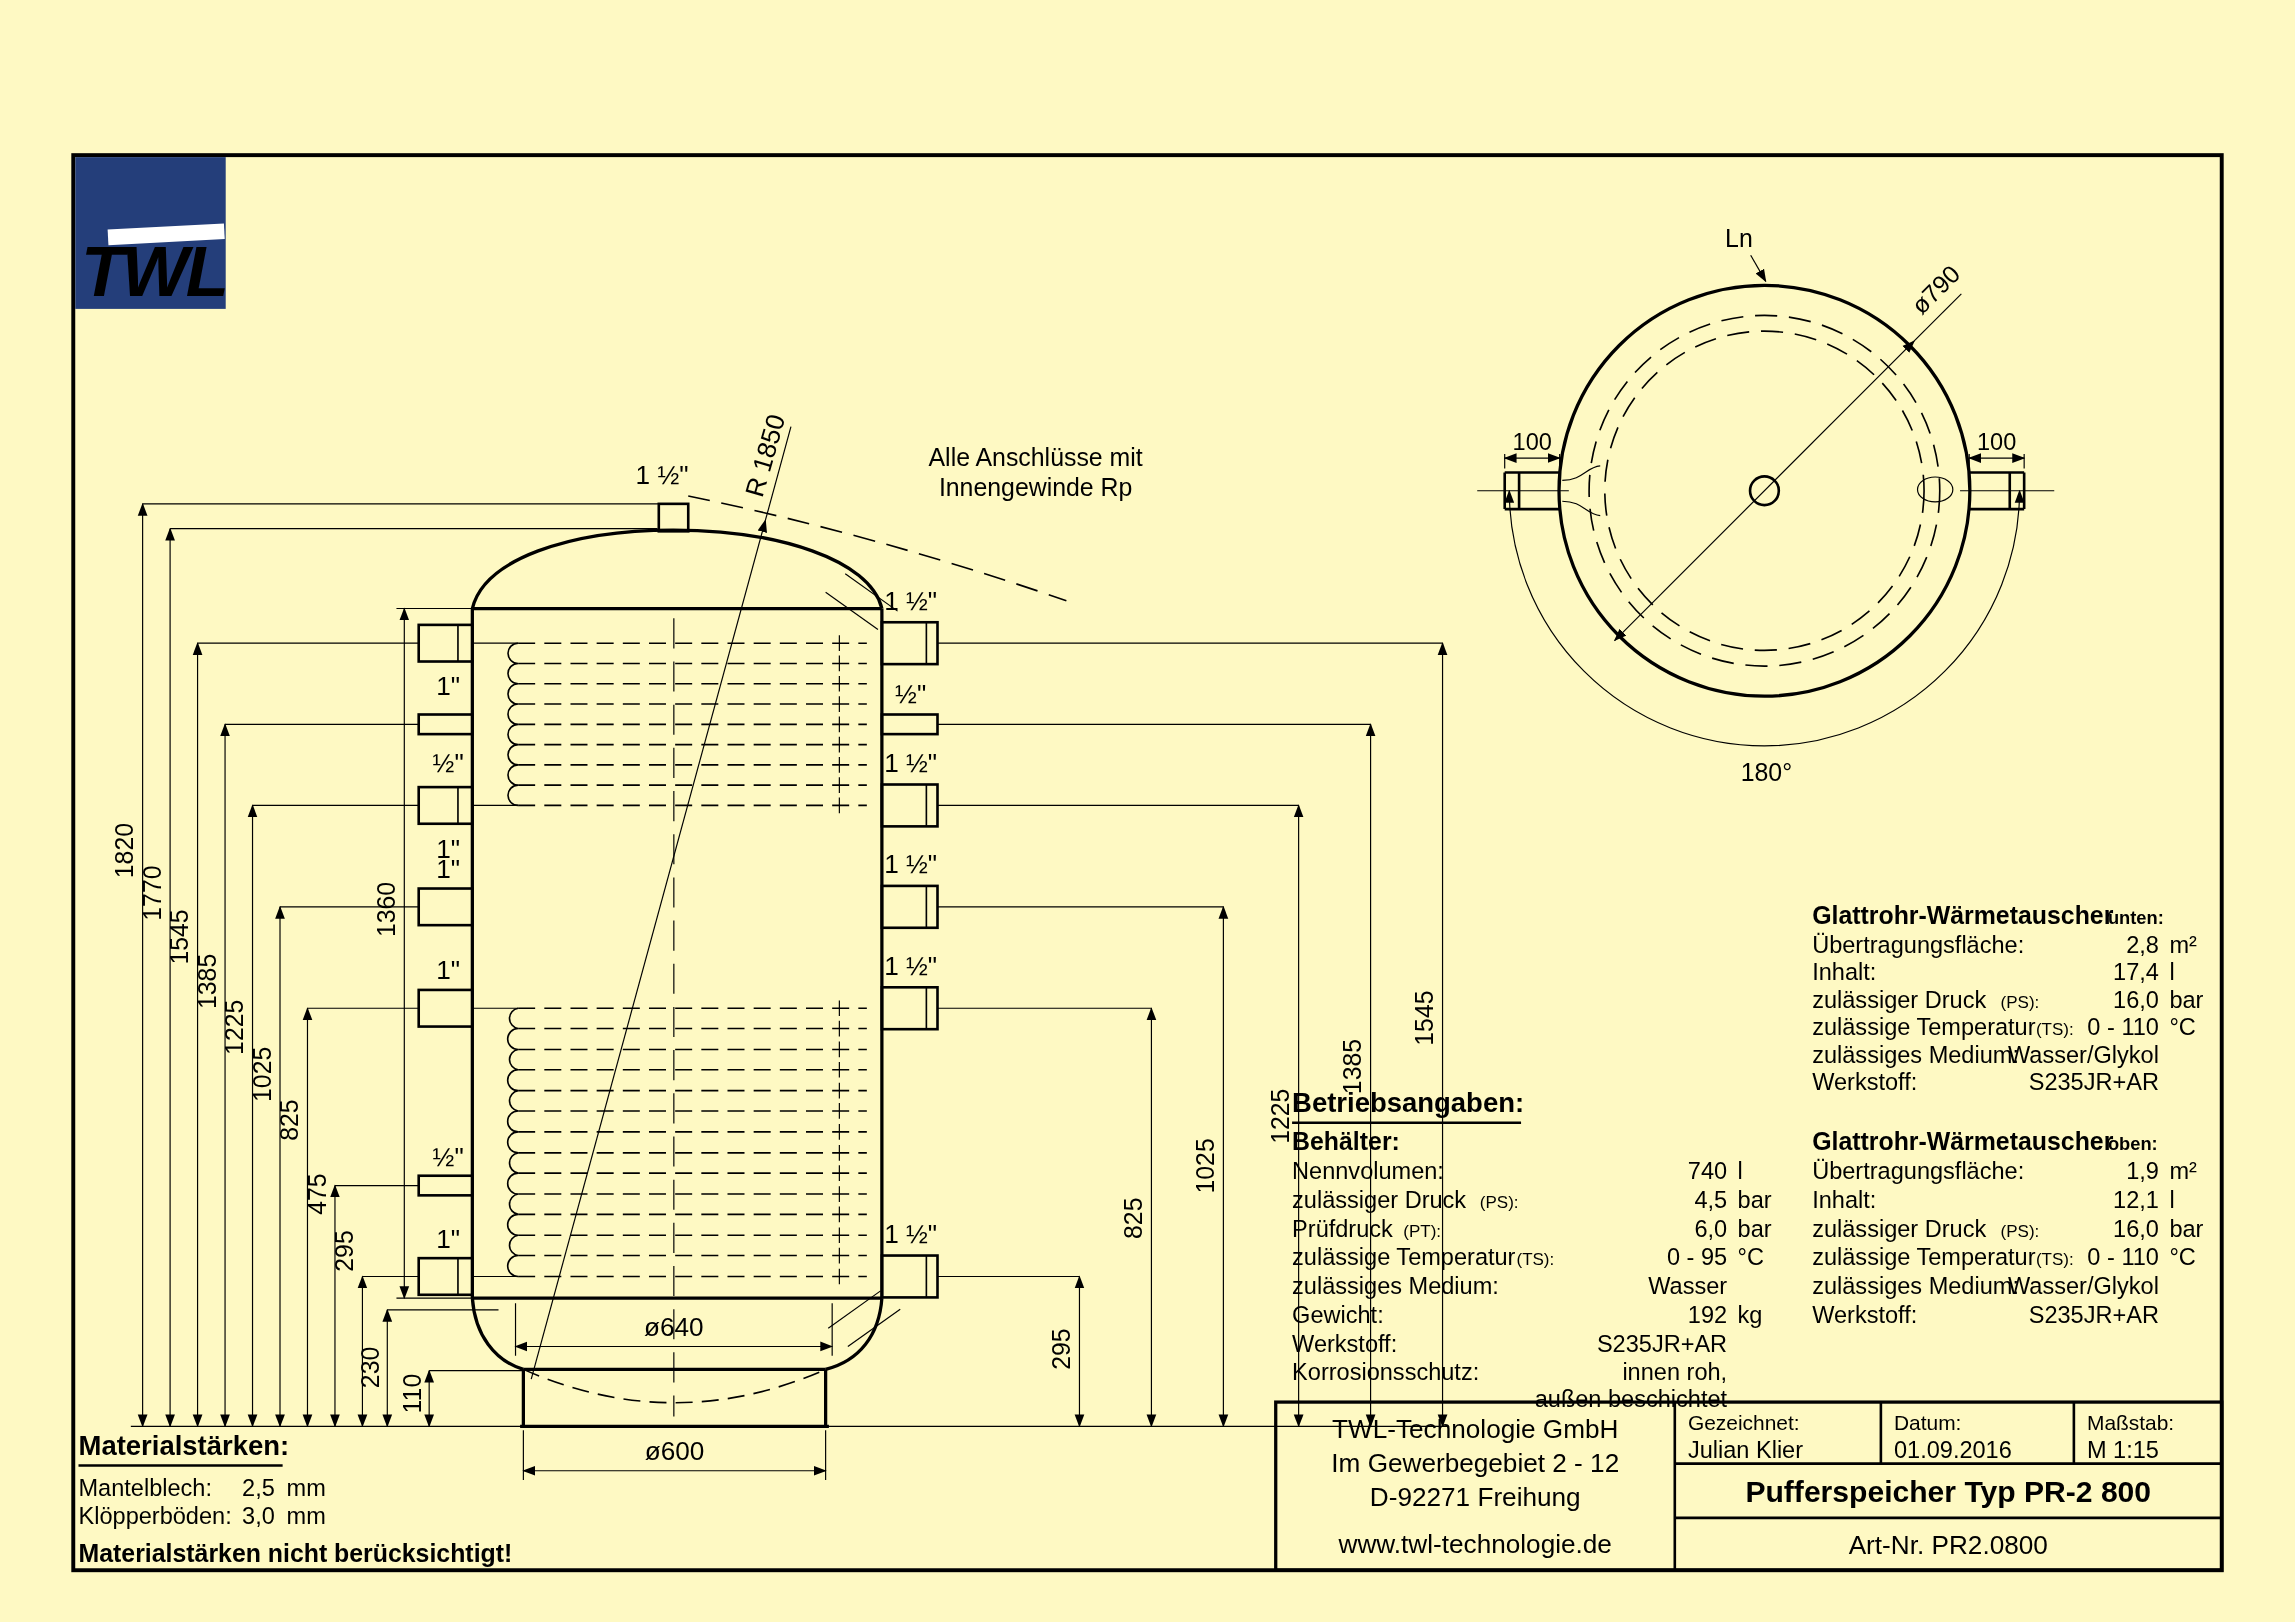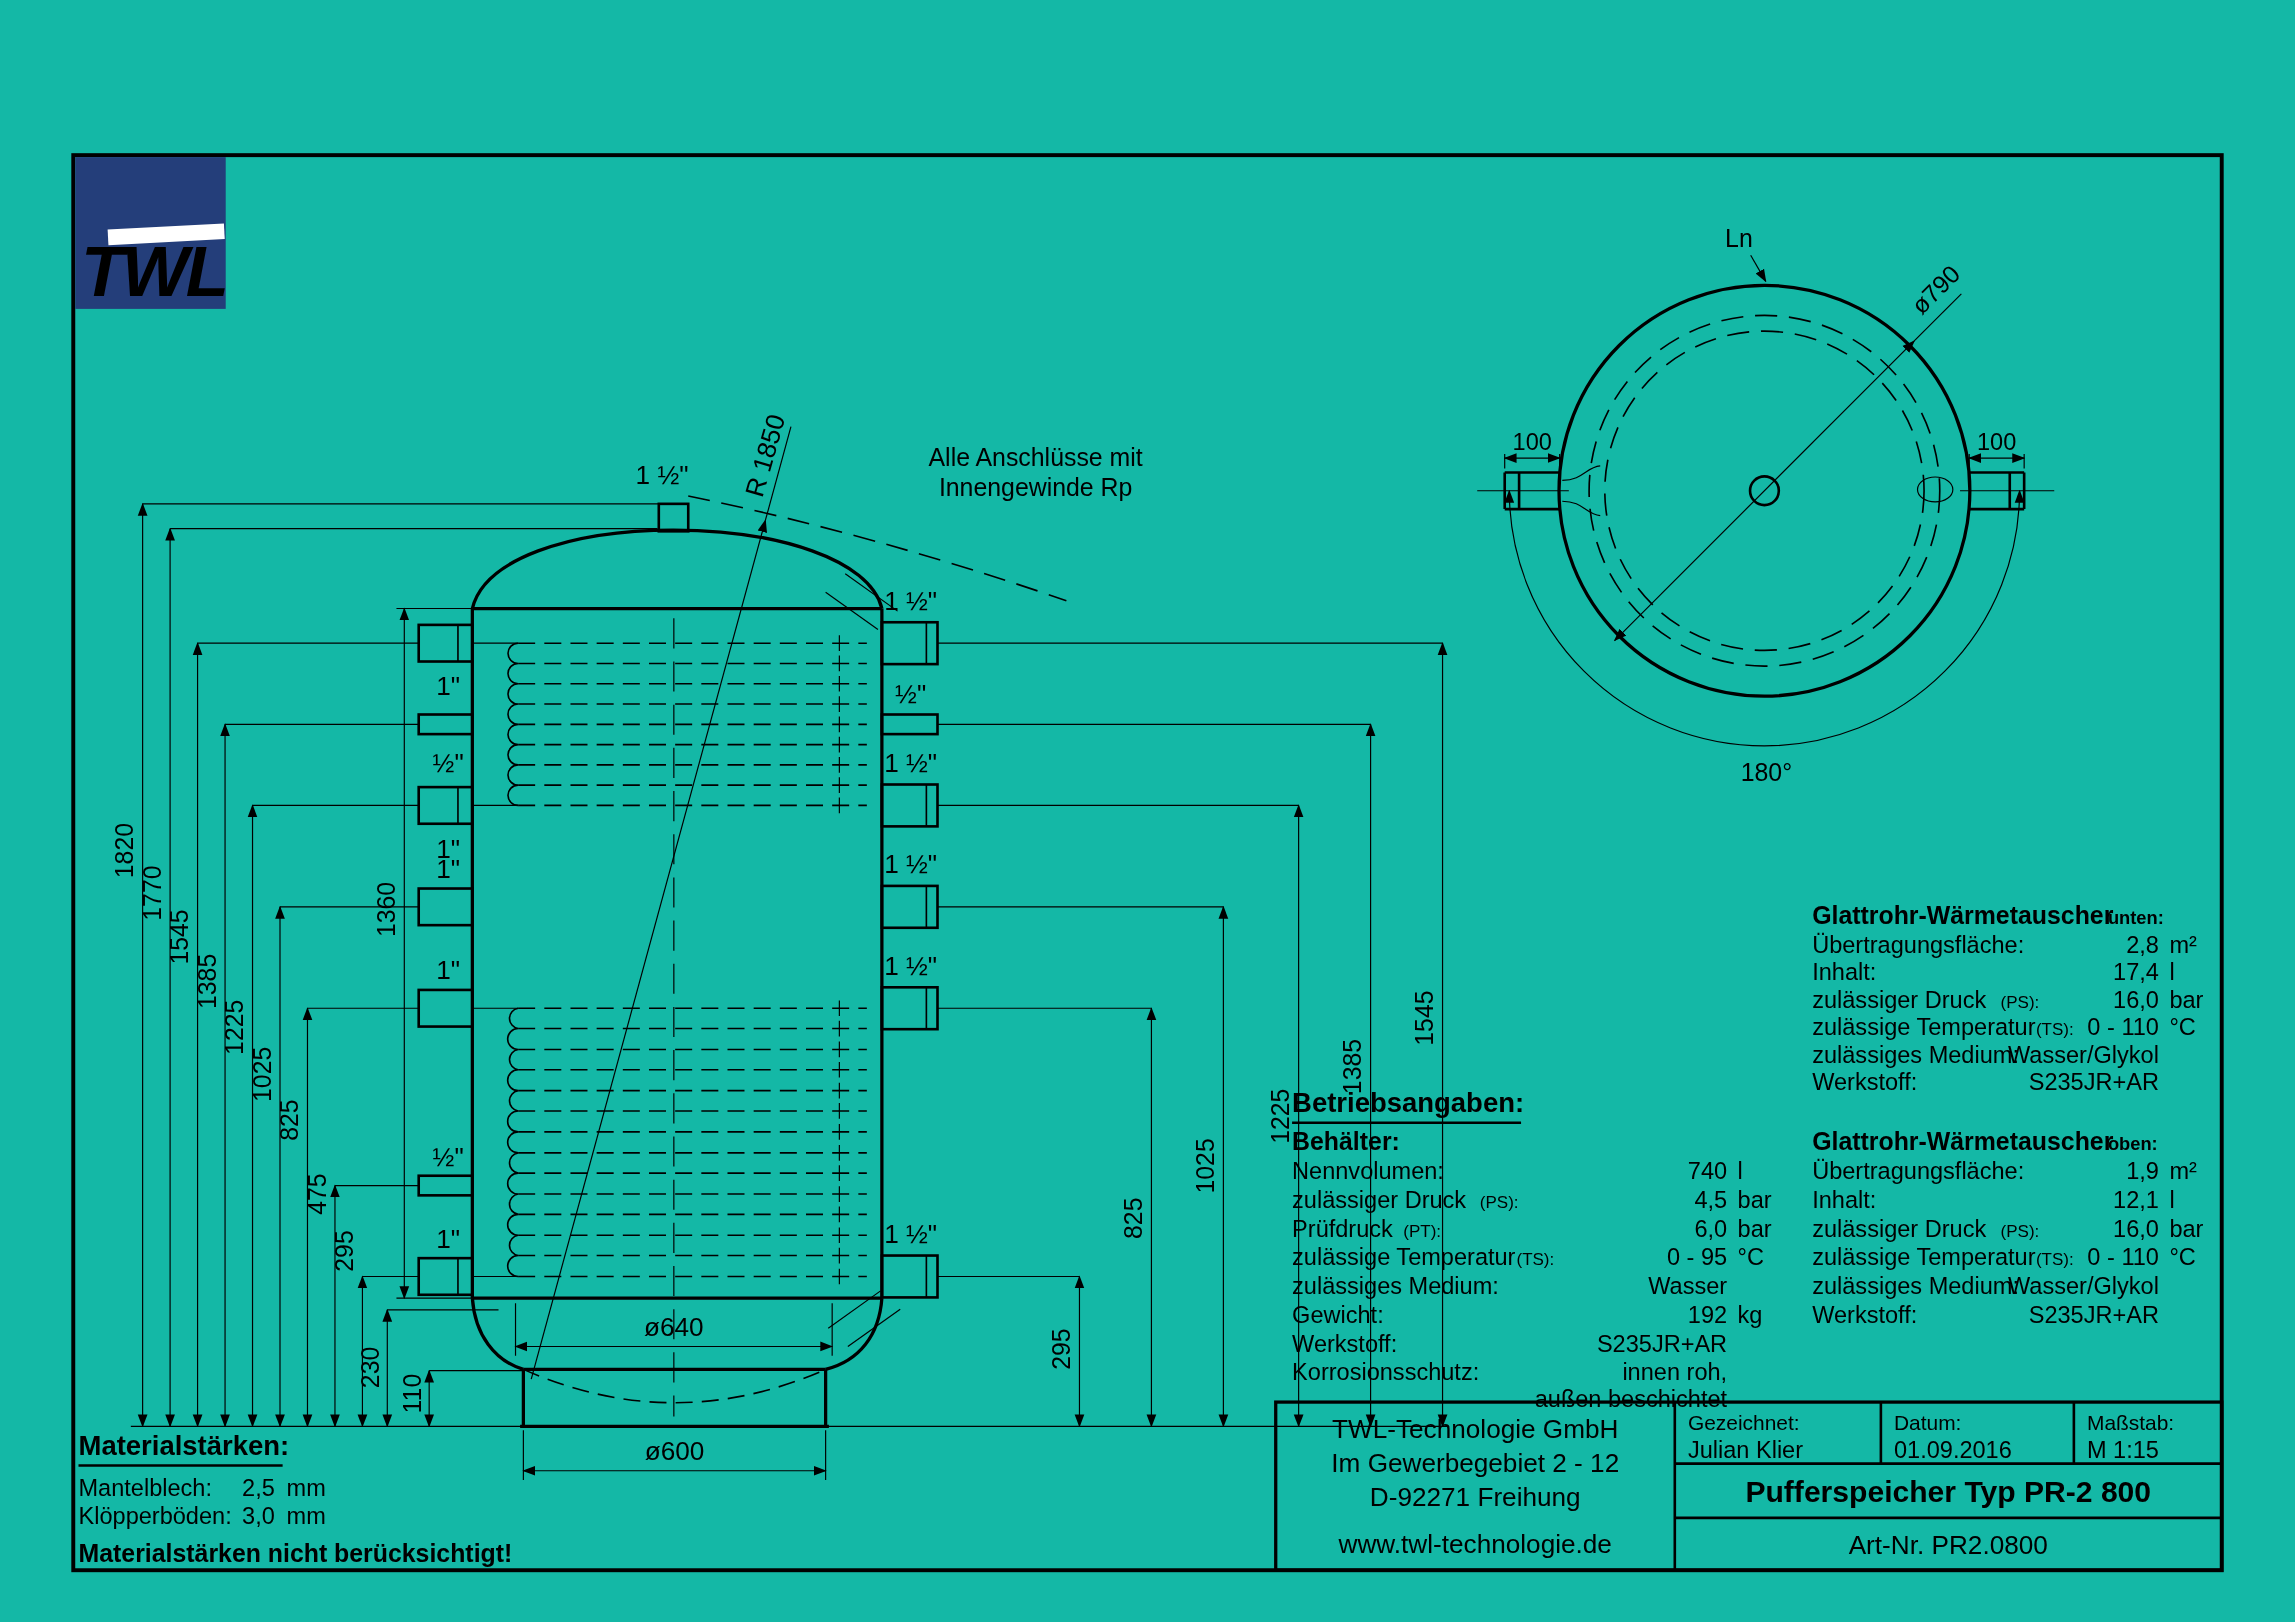--- a/index.html
+++ b/index.html
@@ -1,16 +1,16 @@
 <!DOCTYPE html>
 <html style="font-size:10.5px"><head>
 <meta charset="utf-8">
 <style>
   html,body{margin:0;padding:0;background:#ffffff;}
-  .page{width:2295px;height:1622px;position:relative;background:#14b8a6;text-decoration:underline;}
+  .page{width:2295px;height:1622px;position:relative;background:#fef9c3;text-decoration:underline;}
   svg{display:block;}
   svg text{font-family:"Liberation Sans", sans-serif;fill:#000;}
   .s6{stroke:#000;stroke-width:6;fill:none}
   .s5{stroke:#000;stroke-width:5;fill:none}
   .s4{stroke:#000;stroke-width:4;fill:none}
   .s25{stroke:#000;stroke-width:2.5;fill:none}
   .thin{stroke:#000;stroke-width:1.8;fill:none}
   .dash{stroke-dasharray:26 14}
   .bigdash{stroke-dasharray:34 18}
   .cline{stroke-dasharray:46 20}

